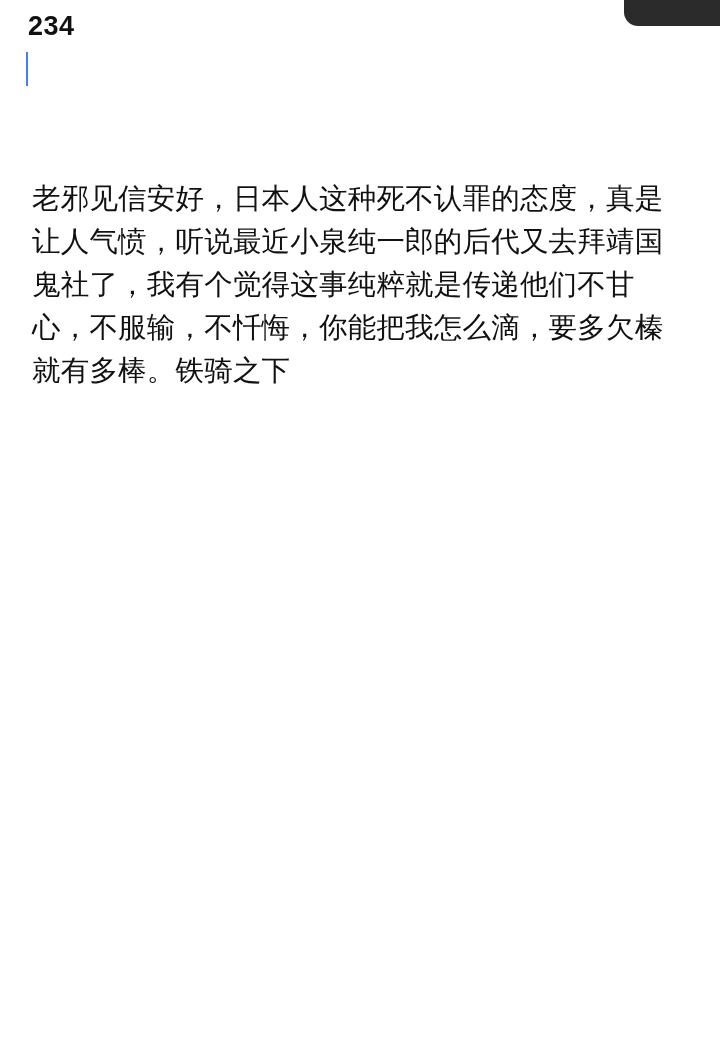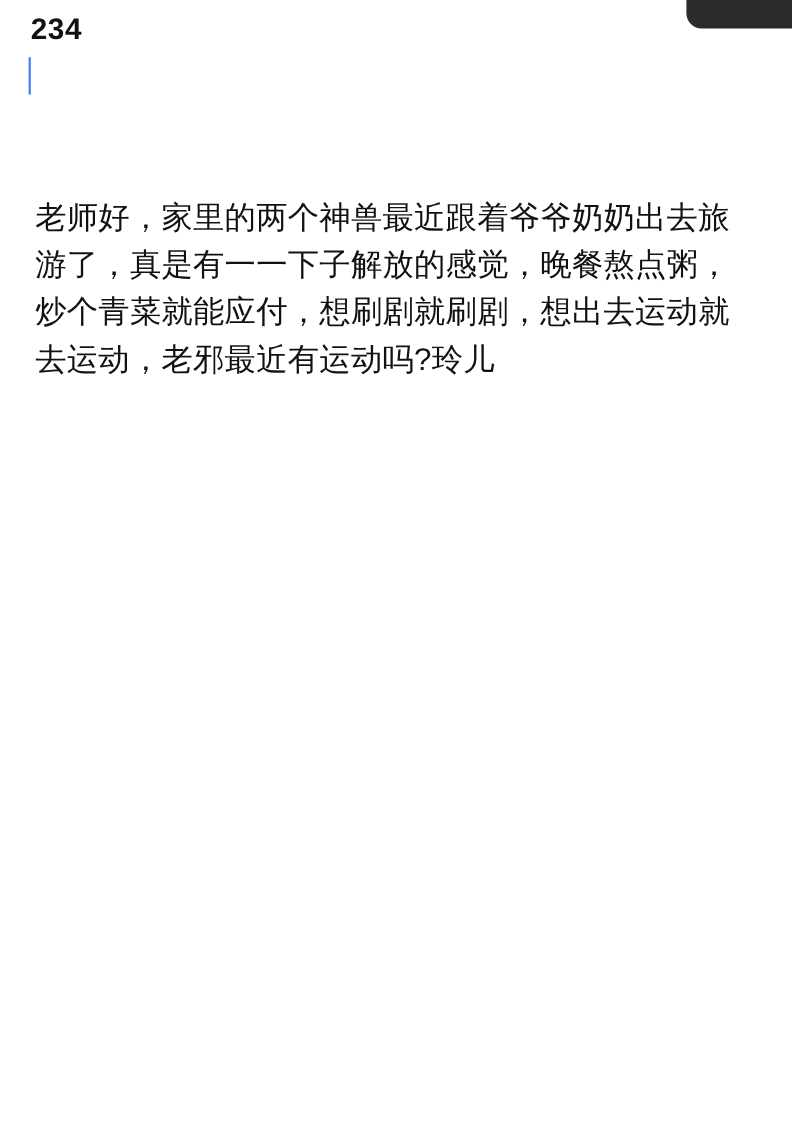--- a/index.html
+++ b/index.html
@@ -75,19 +75,19 @@
 <body>
 
 <div class="page">
 
   <div class="top-right-blob"></div>
 
   <div class="doc-number">234</div>
 
   <div class="body-text">
     <span class="caret"></span>
-    <p class="para">老师好，家里的两个神兽最近跟着爷爷奶奶出去旅游了，真是有一一下子解放的感觉，晚餐熬点粥，炒个青菜就能应付，想刷剧就刷剧，想出去运动就去运动，老邪最近有运动吗?玲儿</p>
+    <p class="para">老邪见信安好，日本人这种死不认罪的态度，真是让人气愤，听说最近小泉纯一郎的后代又去拜靖国鬼社了，我有个觉得这事纯粹就是传递他们不甘心，不服输，不忏悔，你能把我怎么滴，要多欠榛就有多棒。铁骑之下</p>
     
     
     
   </div>
 
 </div>
 
 </body></html>

